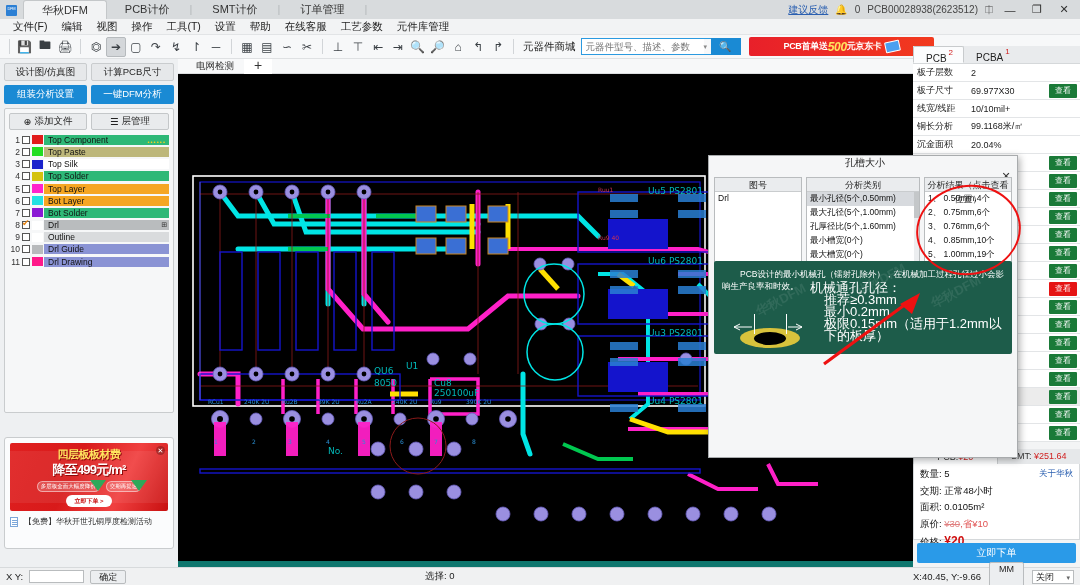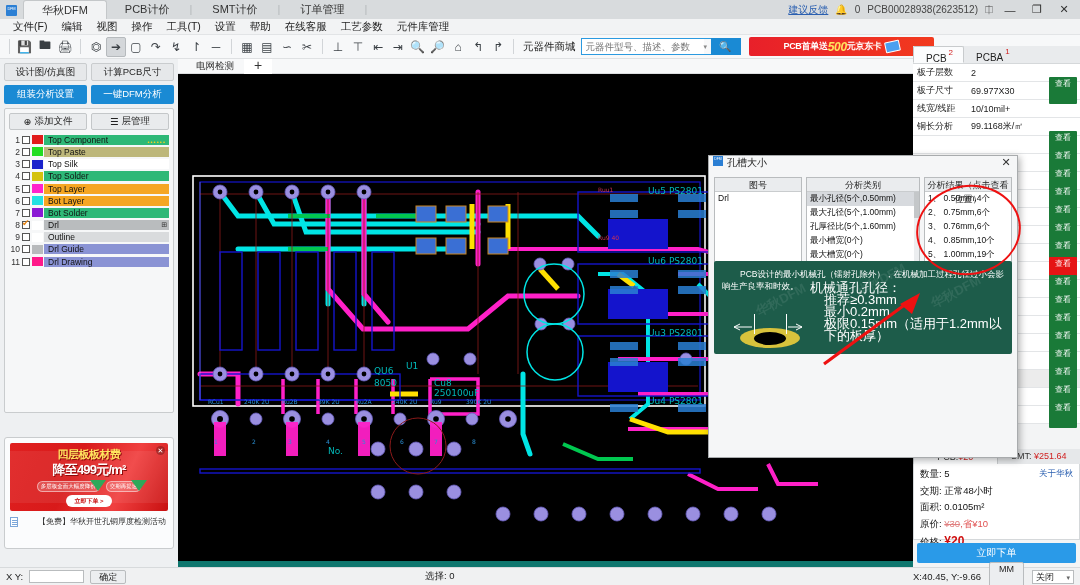--- a/index.html
+++ b/index.html
@@ -70,59 +70,59 @@
   .promo { position:absolute; left:4px; bottom:18px; width:170px; height:112px; background:#fbfcfd; border:1px solid #c9ccce; border-radius:3px; padding:5px; }
   .promo-img { width:158px; height:68px; background:linear-gradient(115deg,#e02020 0%,#d81a1a 40%,#f04040 70%,#c81010 100%); border-radius:2px; position:relative; overflow:hidden; display:flex; flex-direction:column; align-items:center; justify-content:center;}
   .promo-img:before{content:"";position:absolute;left:-20px;top:8px;width:200px;height:52px;background:rgba(255,255,255,0.07);transform:skewX(-20deg);}
   .pt1 { color:#ffe45e; font-weight:bold; font-size:11px; text-shadow:1px 1px 0 #8a0c0c; letter-spacing:-0.5px; z-index:2;text-align:right;}
   .pt2 { color:#fff; font-weight:bold; font-size:13px; text-shadow:1px 1px 0 #8a0c0c; letter-spacing:-0.8px; z-index:2; margin-top:-1px;}
   .pbadges { display:flex; gap:6px; margin-top:2px; z-index:2;}
   .pbadge { background:rgba(255,255,255,0.18); border:1px solid rgba(255,255,255,0.5); color:#fff; font-size:5.5px; padding:1px 3px; border-radius:6px; position:relative;}
   .parrow { width:0;height:0;border-left:8px solid transparent;border-right:8px solid transparent;border-top:11px solid #2fa85a; position:absolute; right:-7px; top:-2px;}
   .pbtn { margin-top:3px; background:#fff; color:#c81010; font-size:6px; padding:1.5px 8px; border-radius:7px; z-index:2; font-weight:bold;}
   .promo-close { position:absolute; right:3px; top:3px; width:9px; height:9px; border-radius:50%; background:rgba(0,0,0,0.25); color:#fff; font-size:7px; line-height:9px; text-align:center; z-index:3;}
-  .promo-txt { margin-top:5px; font-size:8px; color:#333; display:flex; align-items:center; gap:20px;}
+  .promo-txt { margin-top:5px; font-size:8px; color:#333; display:flex; align-items:center; gap:6px;}
   .pdoc { width:8px; height:10px; background:#fff; border:1px solid #7da7d9; display:inline-block; position:relative;}
   .pdoc:after{content:"";position:absolute;left:1px;top:2px;width:5px;height:1px;background:#7da7d9;box-shadow:0 2px 0 #7da7d9,0 4px 0 #7da7d9;}
 
   
   .canvas { position:absolute; left:178px; top:74px; width:735px; height:487px; background:#000; overflow:hidden; }
 
   
   .rightpanel { position:absolute; left:913px; top:46px; width:167px; height:521px; background:#f3f4f5; }
   .rtabs { display:flex; height:17px; background:#e9ebed; }
   .rtab { padding:0 12px; height:17px; line-height:17px; font-size:10px; color:#222; position:relative; }
   .rtab.active { background:#fbfcfd; border:1px solid #c8cbcd; border-bottom:1px solid #fbfcfd; border-radius:2px 2px 0 0;}
   .rtab sup { color:#d02020; font-size:8px; position:relative; top:-3px; left:2px;}
   .rtable { background:#fff; border-top:1px solid #d5d8da;}
   .rrow { display:flex; height:18px; border-bottom:1px solid #e3e5e7; align-items:center;}
   .rrow.alt { background:#ececec; }
   .rc1 { width:58px; padding-left:4px; font-size:9px; color:#222; overflow:hidden; white-space:nowrap;}
   .rc2 { flex:1; font-size:9px; color:#222; overflow:hidden; white-space:nowrap;}
   .rc3 { width:34px; display:flex; align-items:center; justify-content:center;}
-  .chk-btn { width:28px; height:27px; background:#1a7a38; color:#fff; font-size:8px; line-height:13px; text-align:center; border-radius:1px;}
+  .chk-btn { width:28px; height:14px; background:#1a7a38; color:#fff; font-size:8px; line-height:13px; text-align:center; border-radius:1px;}
   .chk-btn.red { background:#e51414; }
 
   .pricebox { position:absolute; left:0; bottom:0; width:167px; height:118px; background:#f3f4f5; }
   .ptabs { display:flex; height:15px; }
   .ptab { flex:1; text-align:center; font-size:9px; line-height:15px; background:#e6e8ea; color:#333;}
   .ptab.active { background:#fbfcfd; border-top:1px solid #c8cbcd; border-left:1px solid #c8cbcd; border-right:1px solid #c8cbcd;}
   .ptab b { color:#d02020; font-weight:normal;text-align:right;}
   .pbody { background:#fff; border:1px solid #d5d8da; border-top:none; padding:4px 6px; height:76px; position:relative;}
   .pline { font-size:9.5px; margin-bottom:3.5px; color:#111;}
   .pline .lbl { font-weight:normal; }
   .pline .strike { color:#e08080; text-decoration:line-through; }
   .pline .save { color:#e05050; }
   .pline .big { color:#d01010; font-weight:bold; font-size:12px;}
   .about { position:absolute; right:6px; top:4px; font-size:8.5px; color:#2a5fb0;}
   .order-btn { position:absolute; left:4px; bottom:4px; width:159px; height:20px; background:#2a9ae8; color:#fff; font-size:10px; border:none; border-radius:2px; font-family:inherit;}
 
   
   .dialog { position:absolute; left:708px; top:155px; width:310px; height:303px; background:#f5f6f7; border:1px solid #a8abad; box-shadow:2px 2px 7px rgba(0,0,0,0.3); }
-  .dlg-title { height:17px; display:flex; padding-left:4px; font-size:10px; color:#222;}
+  .dlg-title { height:17px; display:flex; align-items:center; padding-left:4px; font-size:10px; color:#222;flex-direction:column;}
   .dlg-ico { width:10px; height:10px; background:#2b7fd4; margin-right:4px; position:relative;}
   .dlg-ico:after{content:"DFM";position:absolute;left:0;top:1px;width:10px;text-align:center;font-size:3.5px;color:#fff;}
   .dlg-x { margin-left:auto; width:22px; text-align:center; font-size:11px; color:#333;}
   .dlg-body { padding:4px 5px; position:relative; }
   .dlg-cols { display:flex; gap:4px;align-items:flex-end; }
   .col { background:#fff; border:1px solid #b9bcbe; }
   .col-hd { background:#eaecee; border-bottom:1px solid #c9ccce; font-size:9px; text-align:center; height:14px; line-height:14px; color:#222;}
   .col1 { width:88px; height:86px;}
   .col2 { width:114px; height:86px; position:relative;}
   .col3 { width:88px; height:86px;}
@@ -660,20 +660,25 @@
           <div class="rc1">线宽/线距</div>
           <div class="rc2">10/10mil+</div>
           <div class="rc3"></div>
         </div>
         <div class="rrow">
           <div class="rc1">铜长分析</div>
           <div class="rc2">99.1168米/㎡</div>
           <div class="rc3"></div>
         </div>
         <div class="rrow">
+          <div class="rc1">沉金面积</div>
+          <div class="rc2">20.04%</div>
+          <div class="rc3"></div>
+        </div>
+        <div class="rrow">
           <div class="rc1"></div>
           <div class="rc2"></div>
           <div class="rc3">
             <div class="chk-btn">查看</div>
           </div>
         </div>
         <div class="rrow">
           <div class="rc1"></div>
           <div class="rc2"></div>
           <div class="rc3">

